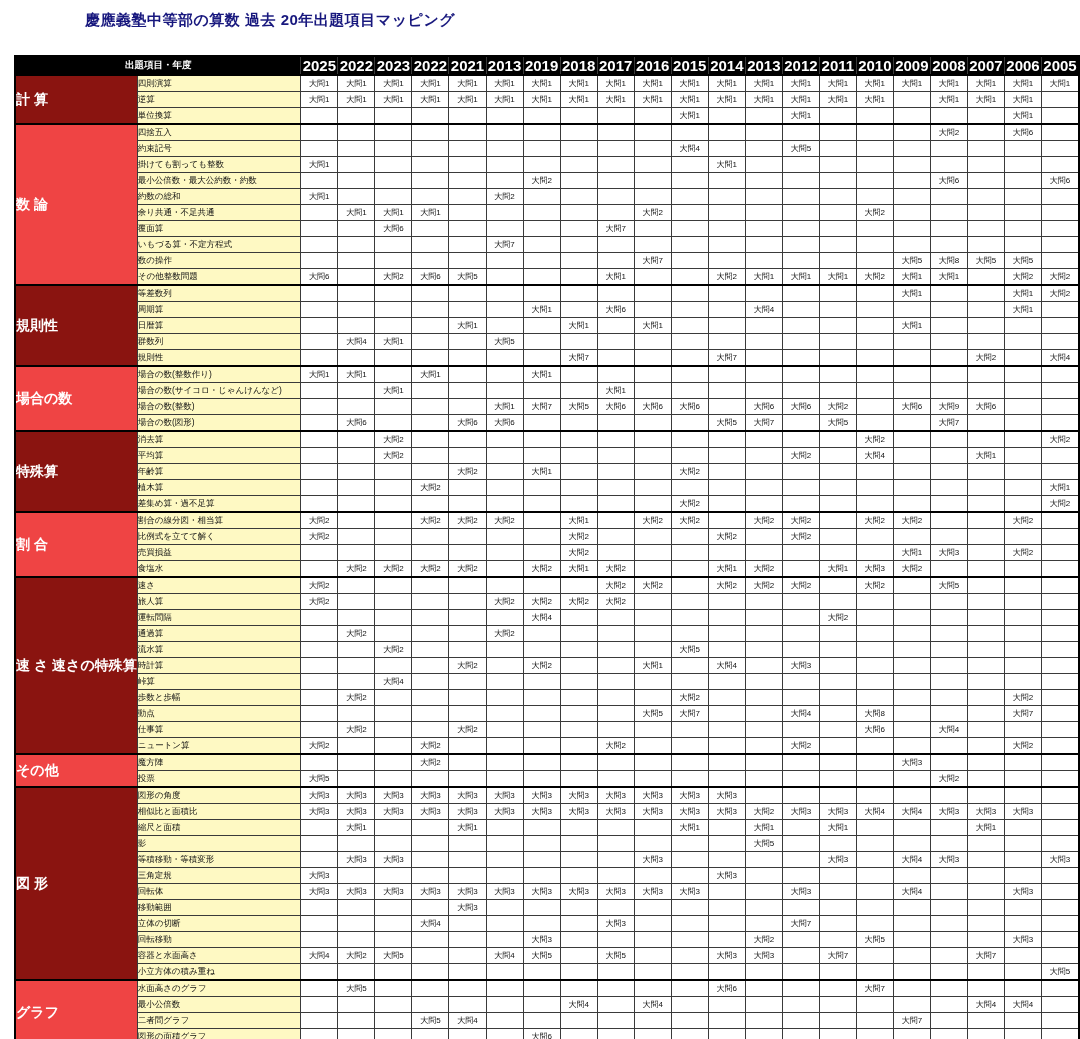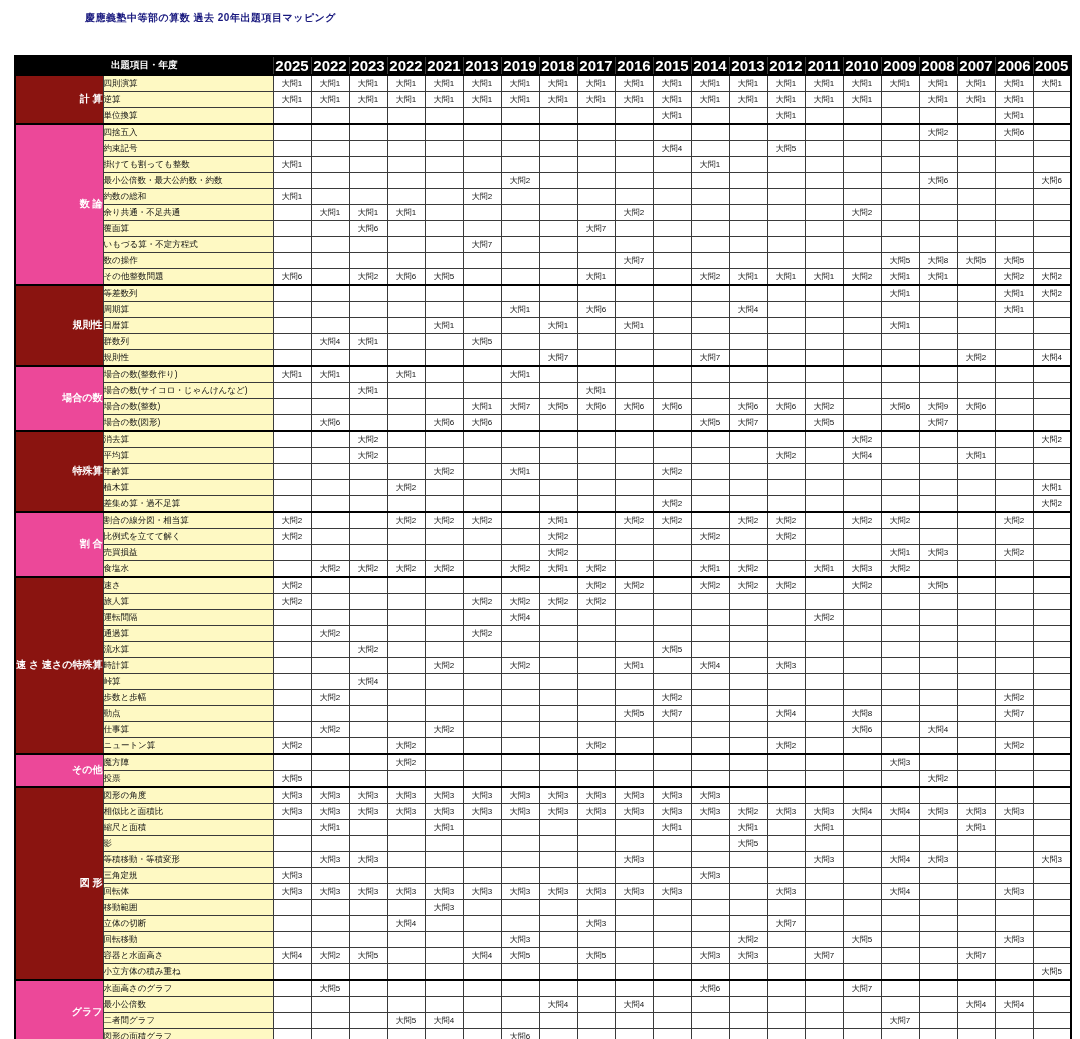--- a/index.html
+++ b/index.html
@@ -1,24 +1,24 @@
 <!DOCTYPE html>
 <html><head>
 <meta charset="utf-8">
 <style>
   html,body{margin:0;padding:0;background:#fff;}
   body{width:1080px;height:1039px;position:relative;font-family:"Liberation Sans",sans-serif;}
-  .title{position:absolute;left:85px;top:11px;font-size:10px;font-weight:bold;color:#18187e;letter-spacing:0.5px;white-space:nowrap;}
+  .title{position:absolute;left:85px;top:11px;font-size:15px;font-weight:bold;color:#18187e;letter-spacing:0.5px;white-space:nowrap;}
   table.map{position:absolute;left:14px;top:55px;border-collapse:collapse;table-layout:fixed;border:2px solid #000;}
   table.map td{border:1px solid #3a3a3a;padding:0;height:15px;overflow:hidden;white-space:nowrap;}
   td.hdr{background:#000;color:#fff;font-weight:bold;font-size:15px;text-align:center;height:17px;}
   td.hdr-label{background:#000;color:#fff;font-weight:bold;font-size:9.5px;text-align:center;height:17px;}
-  td.cat{color:#fff;font-weight:bold;font-size:10px;text-align:right;vertical-align:middle;white-space:pre-line;line-height:1.25;border:1px solid #000;}
+  td.cat{color:#fff;font-weight:bold;font-size:14px;text-align:left;vertical-align:middle;white-space:pre-line;line-height:1.25;border:1px solid #000;}
   td.cat.red{background:#8a1410;}
-  td.cat.navy{background:#ec4899;margin-left:12px;}
+  td.cat.navy{background:#ef4444;margin-left:12px;}
   td.topic{font-size:8.5px;color:#111;text-align:left;padding-left:4px;background:#fef9c3;}
   td.val{font-size:8px;color:#111;text-align:center;background:#fff;}
   tr.grp-first td{border-top:2px solid #000;}
 </style>
 </head>
 <body>
 
 <div class="title">慶應義塾中等部の算数  過去 20年出題項目マッピング</div>
 
 <table class="map">

